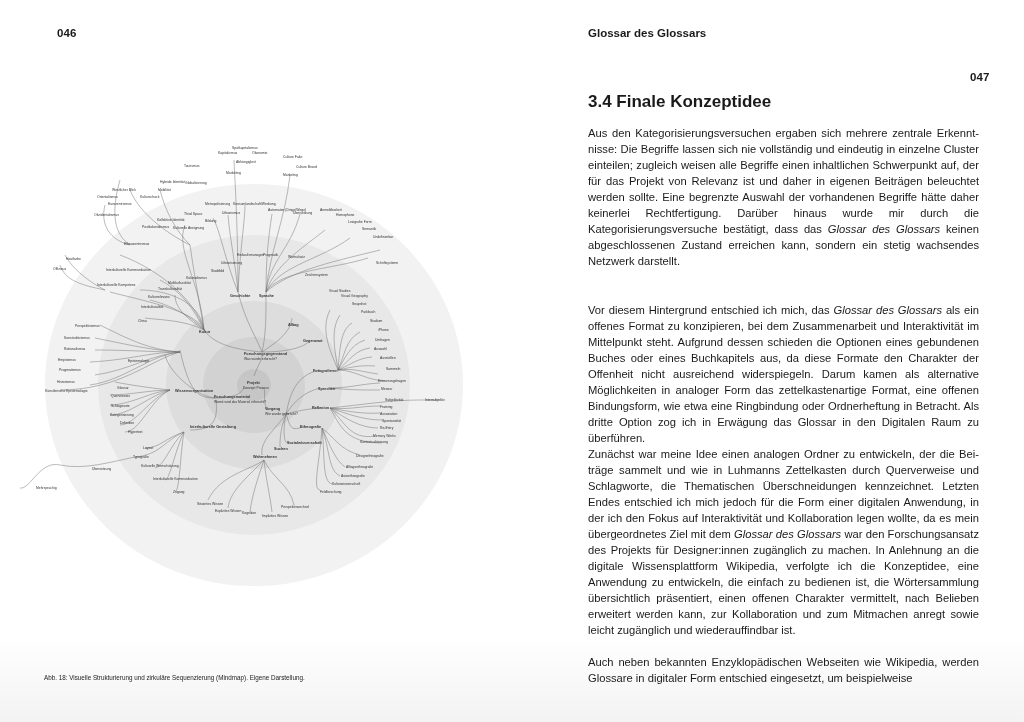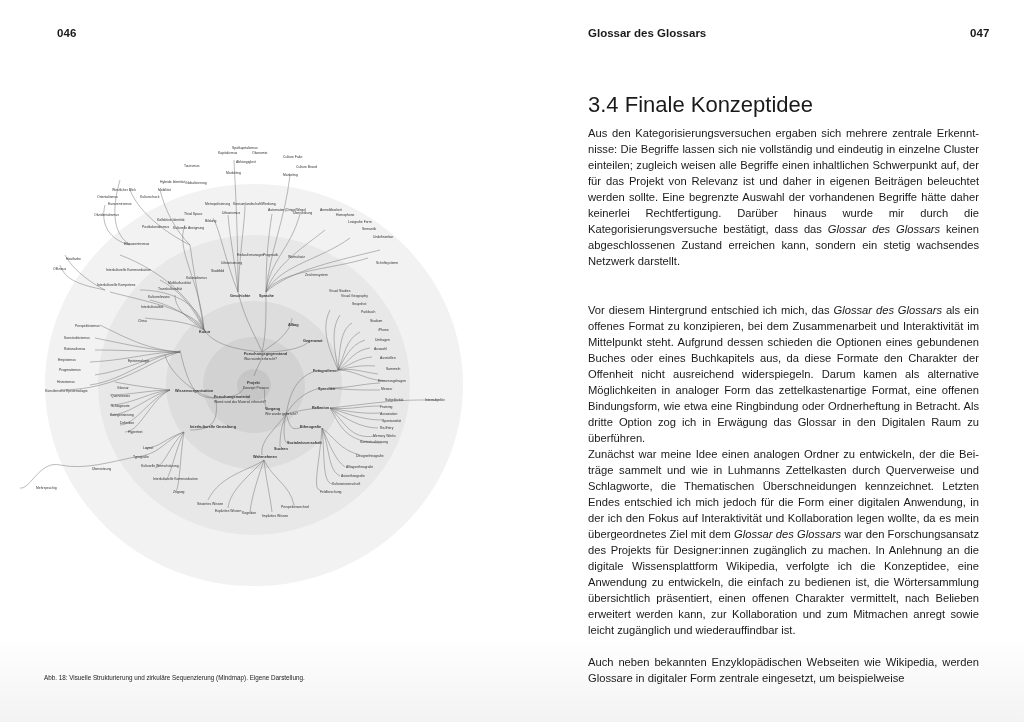--- a/index.html
+++ b/index.html
@@ -5,40 +5,40 @@
   html, body { margin:0; padding:0; }
   body {
     width:1024px; height:722px; overflow:hidden;
     background: linear-gradient(to bottom, #ffffff 0%, #ffffff 88%, #f3f3f3 100%);
     font-family: "Liberation Sans", sans-serif;
     color:#1a1a1a;
     position:relative;
   }
   .page-num { position:absolute; top:27px; font-size:11.5px; font-weight:bold; letter-spacing:0.1px; }
   .running-head { position:absolute; top:27px; left:588px; font-size:11.5px; font-weight:bold; }
-  .heading { position:absolute; left:588px; top:92px; font-size:22px; font-weight:normal; margin:0; }
+  .heading { position:absolute; left:588px; top:92px; font-size:17px; font-weight:bold; margin:0; }
   .body-text {
     position:absolute; left:588px; width:391px;
     font-size:11.2px; line-height:16px; text-align:justify; margin:0;
     hyphens:manual;
   }
   .body-text em { font-style:italic; }
   .caption { position:absolute; left:44px; top:674px; font-size:6.3px; color:#222; }
   .mindmap { position:absolute; left:0; top:130px; width:560px; height:530px; }
   .mindmap text { font-family:"Liberation Sans", sans-serif; fill:#333; }
   .t-small { font-size:3.4px; }
   .t-main { font-size:3.8px; font-weight:bold; }
   .branch { fill:none; stroke:#6a6a6a; stroke-width:0.45; }
 </style>
 </head>
 <body>
 
 <div class="page-num" style="left:32px;margin-left:25px;">046</div>
 <div class="running-head">Glossar des Glossars</div>
-<div class="page-num" style="left:970px;">047</div>
+<div class="page-num" style="left:970px;margin-top:44px;">047</div>
 
 <div class="mindmap">
   <svg width="560" height="530" viewBox="0 130 560 530" xmlns="http://www.w3.org/2000/svg">
     <g>
       <ellipse cx="254" cy="385" rx="209" ry="201" fill="#f2f2f2"></ellipse>
       <ellipse cx="254" cy="385" rx="156" ry="150" fill="#e8e8e8"></ellipse>
       <ellipse cx="254" cy="385" rx="88" ry="84" fill="#dddddd"></ellipse>
       <ellipse cx="254" cy="385" rx="51" ry="48" fill="#d2d2d2"></ellipse>
       <ellipse cx="254" cy="385" rx="17" ry="16" fill="#c6c6c6"></ellipse>
     </g>
@@ -295,14 +295,14 @@
 
 <p class="body-text" style="top:302px;">
   <span>Vor diesem Hintergrund entschied ich mich, das </span><em>Glossar des Glossars</em><span> als ein offenes Format zu konzipieren, bei dem Zusammenarbeit und Interak­tivität im Mittelpunkt steht. Aufgrund dessen schieden die Optionen eines gebundenen Buches oder eines Buchkapitels aus, da diese Formate den Charakter der Offenheit nicht ausreichend widerspiegeln. Darum kamen als alternative Möglichkeiten in analoger Form das zettelkastenartige Format, eine offenen Bindungsform, wie etwa eine Ringbindung oder Ordnerheftung in Betracht. Als dritte Option zog ich in Erwägung das Glossar in den Digita­len Raum zu überführen.</span>
 </p>
 
 <p class="body-text" style="top:446px;">
   <span>Zunächst war meine Idee einen analogen Ordner zu entwickeln, der die Bei­träge sammelt und wie in Luhmanns Zettelkasten durch Querverweise und Schlagworte, die Thematischen Überschneidungen kennzeichnet. Letzten Endes entschied ich mich jedoch für die Form einer digitalen Anwendung, in der ich den Fokus auf Interaktivität und Kollaboration legen wollte, da es mein übergeordnetes Ziel mit dem </span><em>Glossar des Glossars</em><span> war den Forschungsan­satz des Projekts für Designer:innen zugänglich zu machen. In Anlehnung an die digitale Wissensplattform Wikipedia, verfolgte ich die Konzeptidee, eine Anwendung zu entwickeln, die einfach zu bedienen ist, die Wörtersammlung übersichtlich präsentiert, einen offenen Charakter vermittelt, nach Belieben erweitert werden kann, zur Kollaboration und zum Mitmachen anregt sowie leicht zugänglich und wiederauffindbar ist.</span>
 </p>
 
 <p class="body-text" style="top:654px;">
-  <span>Auch neben bekannten Enzyklopädischen Webseiten wie Wikipedia, wer­den Glossare in digitaler Form zentrale eingesetzt, um beispielweise</span>
+  <span>Auch neben bekannten Enzyklopädischen Webseiten wie Wikipedia, wer­den Glossare in digitaler Form entschied eingesetzt, um beispielweise</span>
 </p>
 
 </body></html>

